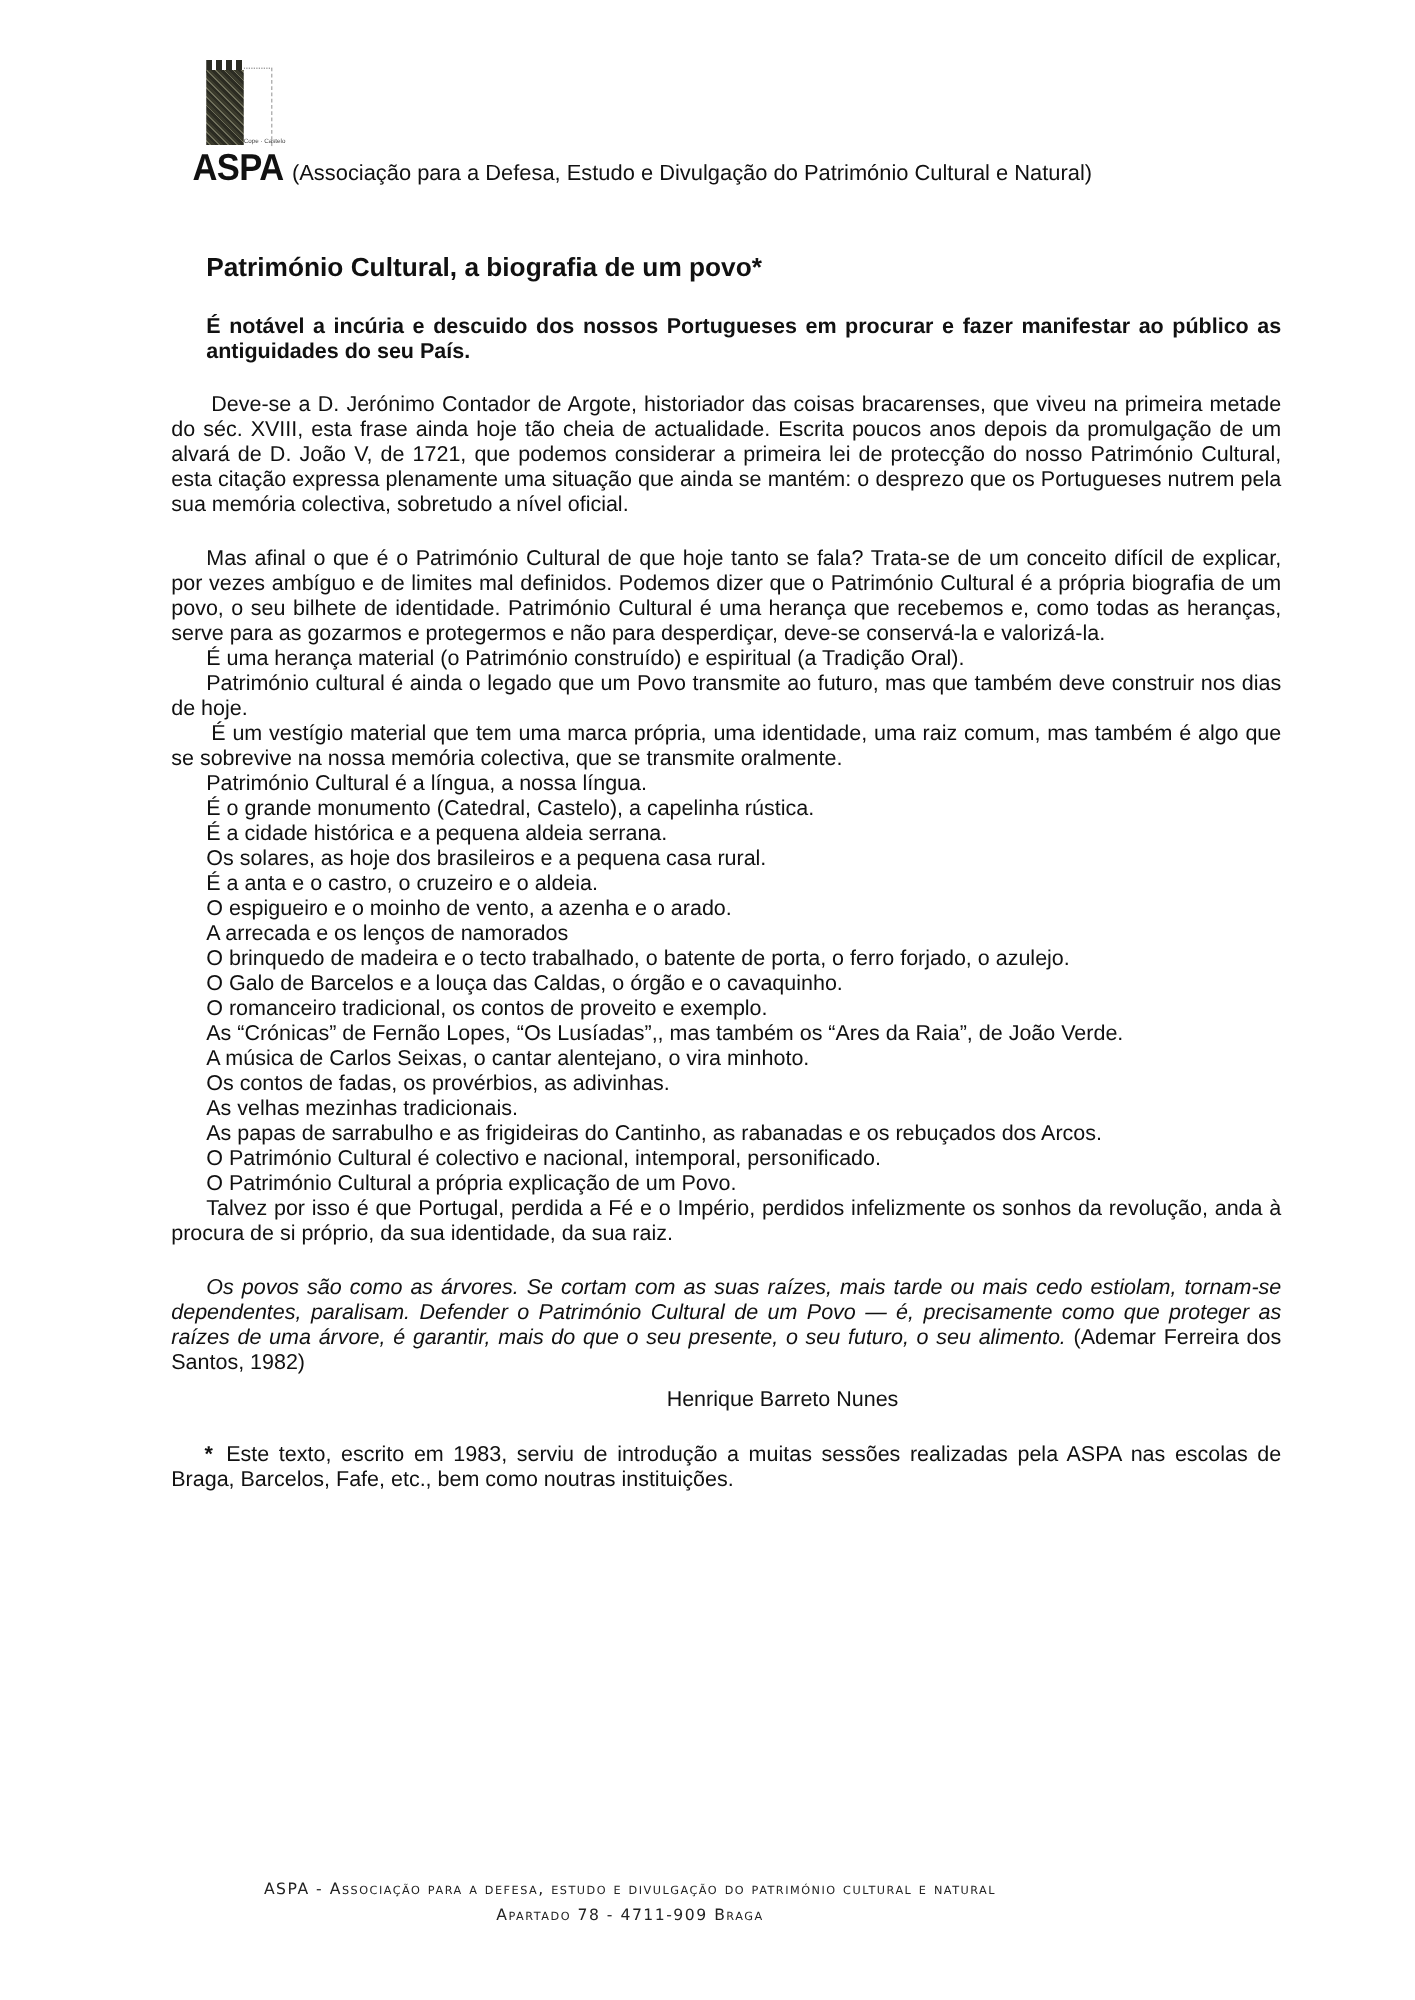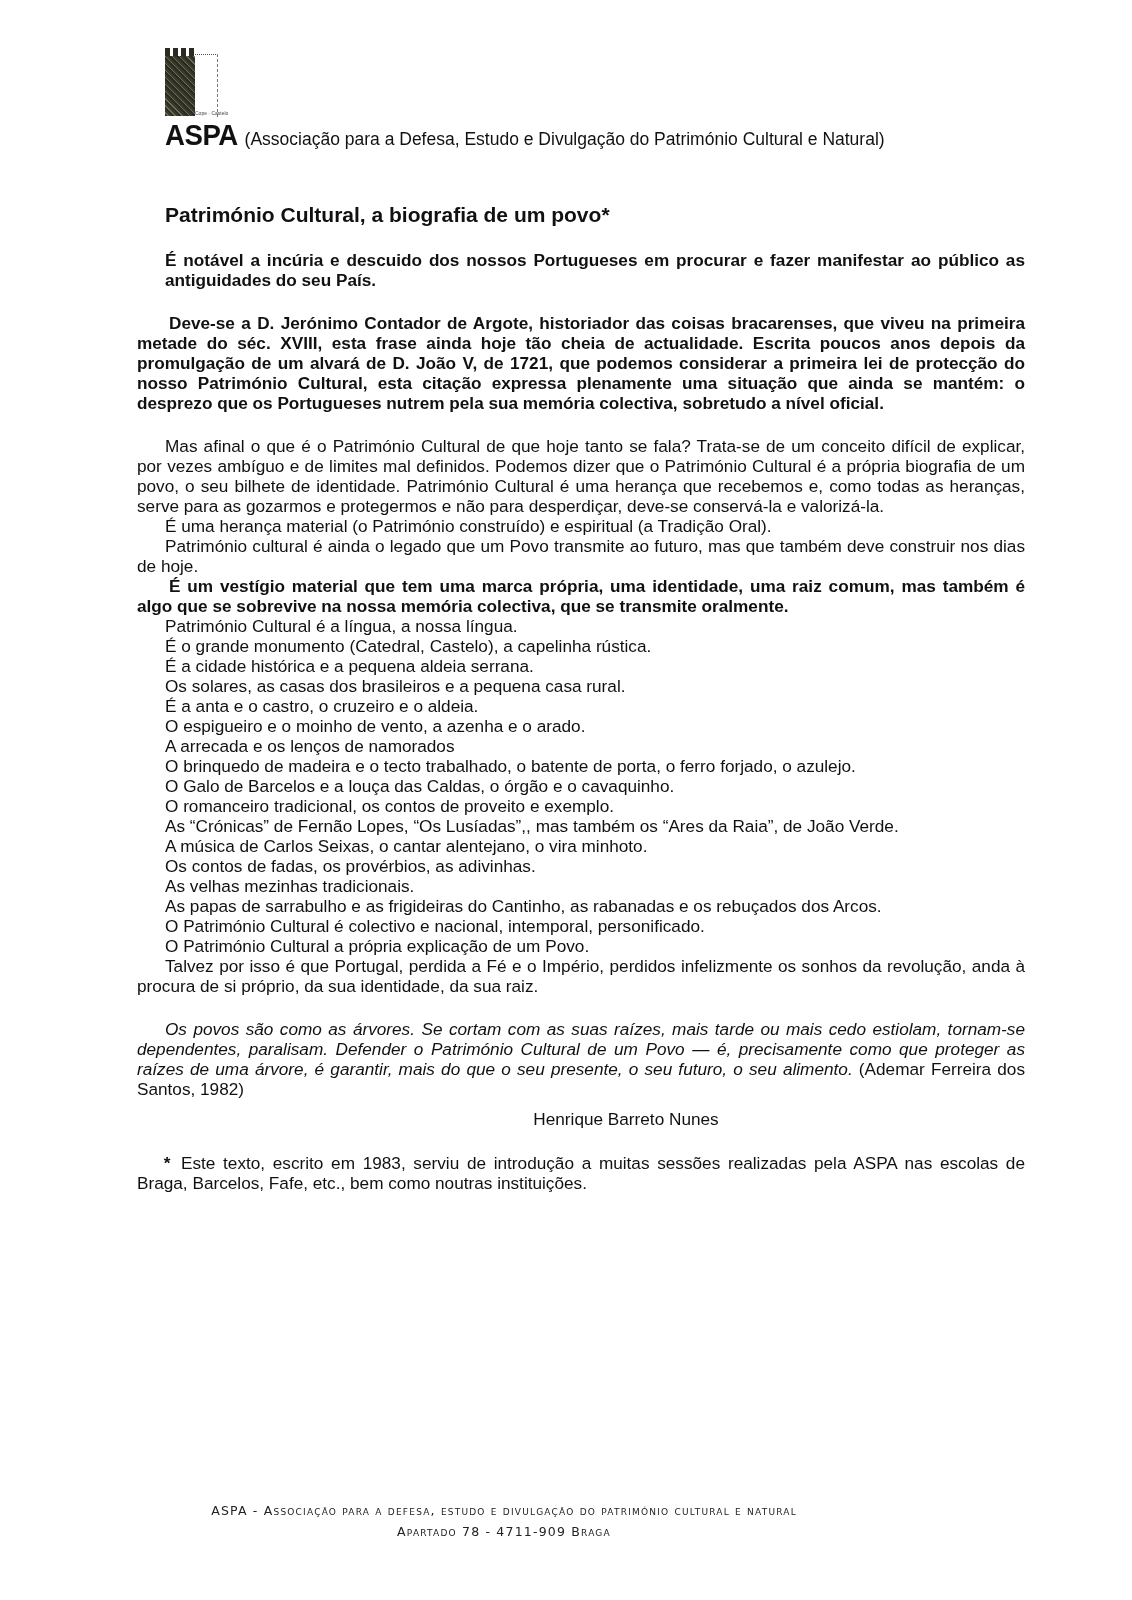--- a/index.html
+++ b/index.html
@@ -6,30 +6,30 @@
   body { width: 1132px; height: 1600px; position: relative; overflow: hidden;
          font-family: "Liberation Sans", sans-serif; color: #111; }
   .logo { position: absolute; left: 165px; top: 44px; width: 90px; height: 74px; }
   .logo .tower { position: absolute; left: 0; top: 12px; width: 30px; height: 60px;
          background: repeating-linear-gradient(45deg, #2b2b22 0 2px, #6e6e5a 2px 3px, #3a3a2c 3px 5px); }
   .logo .crenel { position: absolute; left: 0; top: 4px; width: 30px; height: 10px;
          background: repeating-linear-gradient(90deg, #2b2b22 0 5px, transparent 5px 8px); }
   .logo .outline { position: absolute; left: 30px; top: 10px; width: 22px; height: 62px;
          border-top: 1px dotted #555; border-right: 1px dashed #777; }
   .logo .caption { position: absolute; left: 30px; top: 66px; font-size: 5px; color: #444; white-space: nowrap; }
-  .header-line { position: absolute; left: 165px; top: 118px; white-space: nowrap; }
+  .header-line { position: absolute; left: 154px; top: 118px; white-space: nowrap; }
   .aspa { font-family: "Liberation Sans", sans-serif; font-weight: bold; font-size: 30px;
          letter-spacing: -0.5px; transform: scaleX(0.92); display: inline-block; transform-origin: left; }
   .org-full { font-size: 17.5px; margin-left: -4px; }
   .title { position: absolute; left: 165px; top: 203px; font-size: 21px; font-weight: bold; }
   .content { position: absolute; left: 137px; top: 250px; width: 888px; font-size: 17.2px; line-height: 20px; }
   .lead { font-weight: bold; text-align: justify; padding-left: 28px; text-indent: 0; margin: 0 0 23px 0; }
   p { margin: 0; text-align: justify; }
   .ind { text-indent: 28px; }
-  .ind2 { text-indent: 32px; font-weight: bold; }
+  .ind2 { text-indent: 32px; }
   .gap { margin-top: 23px; }
   .list-line { padding-left: 28px; text-align: left; }
   .quote { font-style: italic; }
   .quote .src { font-style: normal; }
   .author { text-align: center; padding-left: 90px; margin-top: 10px; }
   .note { margin-top: 24px; }
   .note .star { font-weight: bold; display: inline-block; width: 28px; text-align: center; margin-left: 16px; }
   .footer { position: absolute; left: 0; width: 1008px; text-align: center; font-size: 12.5px;
          letter-spacing: 1.2px; color: #222; font-family: "DejaVu Sans", sans-serif; }
   .footer.l1 { top: 1503px; }
@@ -60,21 +60,21 @@
 
   <p class="ind gap">Mas afinal o que é o Património Cultural de que hoje tanto se fala? Trata-se de um conceito difícil de explicar, por vezes ambíguo e de limites mal definidos. Podemos dizer que o Património Cultural é a própria biografia de um povo, o seu bilhete de identidade. Património Cultural é uma herança que recebemos e, como todas as heranças, serve para as gozarmos e protegermos e não para desperdiçar, deve-se conservá-la e valorizá-la.</p>
   <p class="ind">É uma herança material (o Património construído) e espiritual (a Tradição Oral).</p>
   <p class="ind">Património cultural é ainda o legado que um Povo transmite ao futuro, mas que também deve construir nos dias de hoje.</p>
   <p class="ind2">É um vestígio material que tem uma marca própria, uma identidade, uma raiz comum, mas também é algo que se sobrevive na nossa memória colectiva, que se transmite oralmente.</p>
 
   <div>
     <p class="list-line">Património Cultural é a língua, a nossa língua.</p>
     <p class="list-line">É o grande monumento (Catedral, Castelo), a capelinha rústica.</p>
     <p class="list-line">É a cidade histórica e a pequena aldeia serrana.</p>
-    <p class="list-line">Os solares, as casas dos brasileiros e a pequena casa rural.</p>
+    <p class="list-line">Os solares, as hoje dos brasileiros e a pequena casa rural.</p>
     <p class="list-line">É a anta e o castro, o cruzeiro e o aldeia.</p>
     <p class="list-line">O espigueiro e o moinho de vento, a azenha e o arado.</p>
     <p class="list-line">A arrecada e os lenços de namorados</p>
     <p class="list-line">O brinquedo de madeira e o tecto trabalhado, o batente de porta, o ferro forjado, o azulejo.</p>
     <p class="list-line">O Galo de Barcelos e a louça das Caldas, o órgão e o cavaquinho.</p>
     <p class="list-line">O romanceiro tradicional, os contos de proveito e exemplo.</p>
     <p class="list-line">As “Crónicas” de Fernão Lopes, “Os Lusíadas”,, mas também os “Ares da Raia”, de João Verde.</p>
     <p class="list-line">A música de Carlos Seixas, o cantar alentejano, o vira minhoto.</p>
     <p class="list-line">Os contos de fadas, os provérbios, as adivinhas.</p>
     <p class="list-line">As velhas mezinhas tradicionais.</p>

